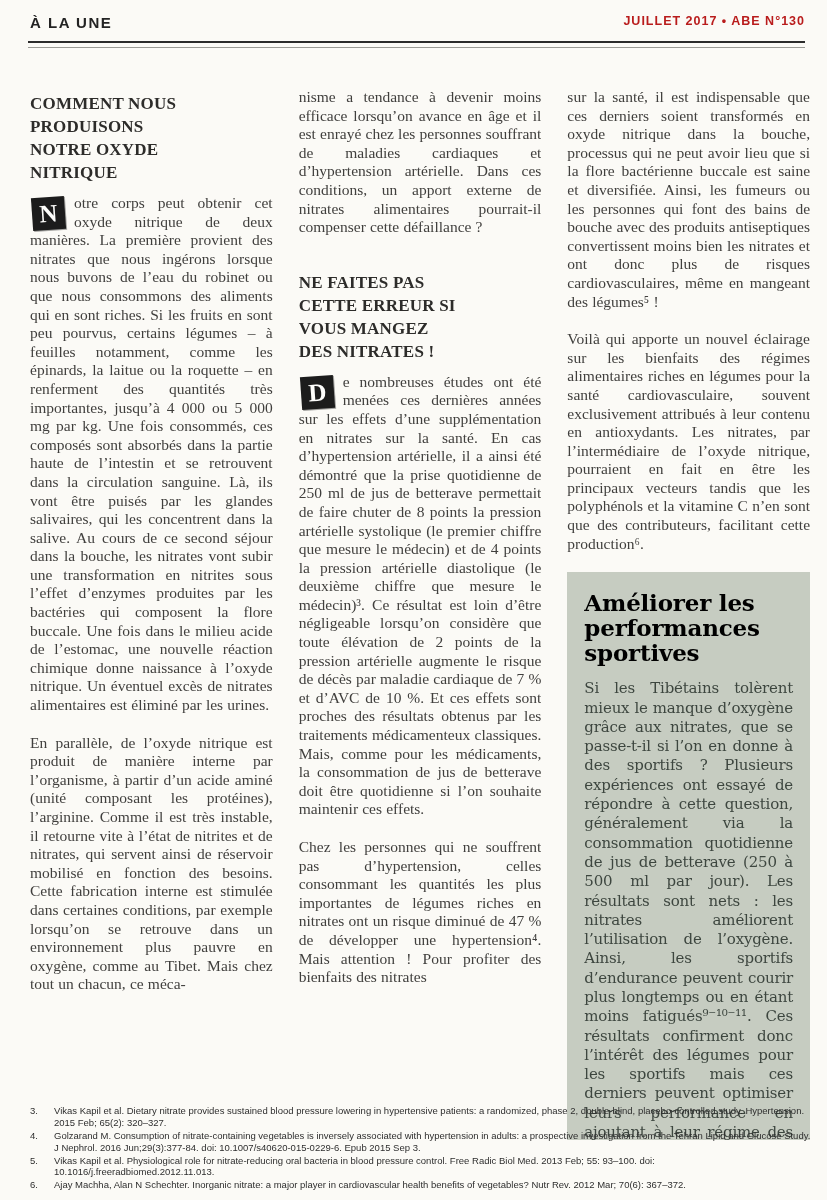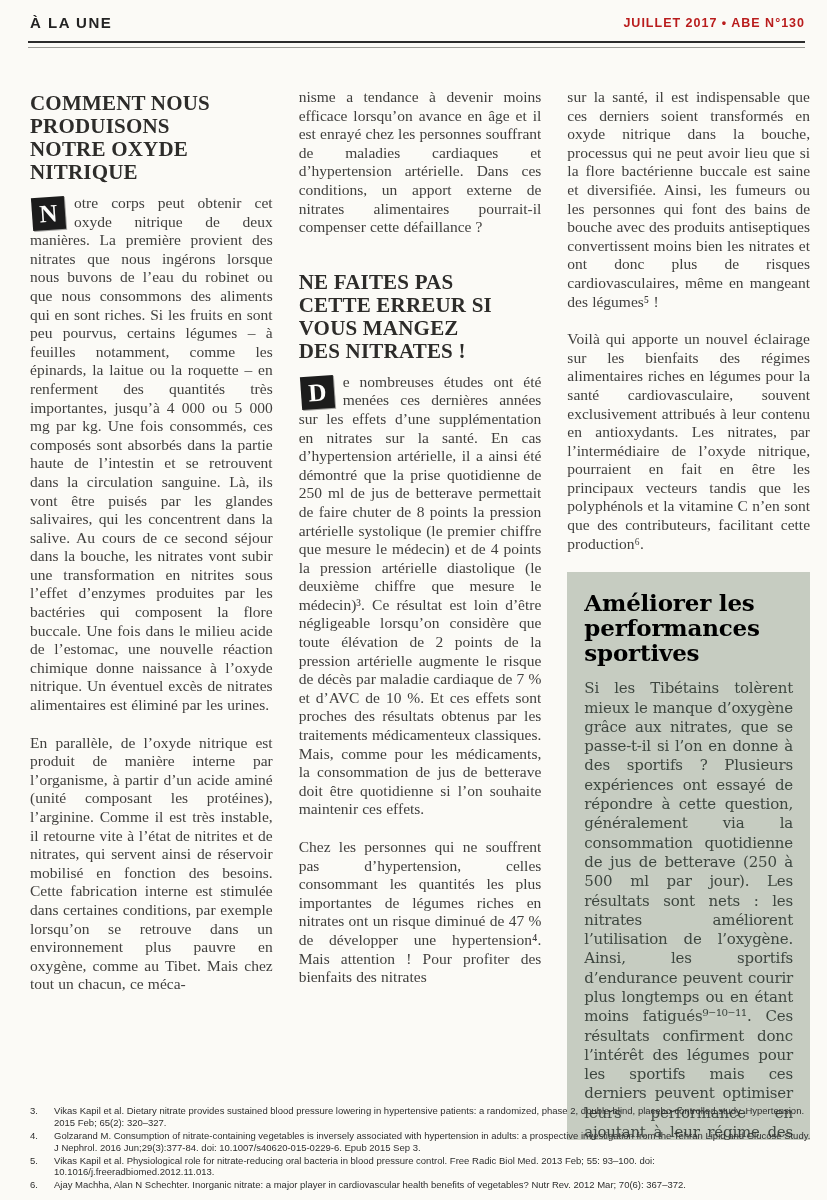--- a/index.html
+++ b/index.html
@@ -10,21 +10,21 @@
     margin:0 auto;
     background:#fbfaf6;
     font-family:"Liberation Serif","DejaVu Serif",serif;
     color:#403f3d;
     overflow:hidden;
     box-sizing:border-box;
   }
   
   .masthead{
     position:absolute;left:30px;right:22px;top:14px;
-    display:flex;justify-content:space-between;align-items:center;
+    display:flex;justify-content:space-between;align-items:flex-start;
     font-family:"Liberation Sans","DejaVu Sans",sans-serif;
     color:#232323;
   }
   .masthead .section{font-size:15px;font-weight:bold;letter-spacing:1.5px;}
   .masthead .issue{font-size:12.5px;font-weight:bold;letter-spacing:1px;color:#b91c1c;}
   .head-rule{
     position:absolute;left:28px;right:22px;top:41px;height:4px;
     border-top:2px solid #2b2b2b;border-bottom:1px solid #9a9a95;
   }
   
@@ -37,21 +37,21 @@
     margin:0 0 19px 0;
     font-size:15.5px;line-height:18.6px;
     text-align:justify;
     hyphens:auto;-webkit-hyphens:auto;
     word-spacing:0.3px;
   }
   h1.article-title,h2.article-title{
     margin:4px 0 10px 0;
     font-family:"Liberation Serif","DejaVu Serif",serif;
     font-weight:bold;color:#2d2c2a;
-    font-size:21px;line-height:23px;letter-spacing:0.2px;
+    font-size:17px;line-height:23px;letter-spacing:0.2px;
   }
   h2.article-title{margin-top:34px;}
   .title-line{display:block;}
   .dropcap{
     float:left;
     width:33px;height:33px;
     margin:3px 9px 1px 2px;
     background:#1c1c1c;color:#fdfdfb;
     font-family:"Liberation Serif","DejaVu Serif",serif;
     font-weight:bold;font-size:25px;line-height:33px;text-align:center;

